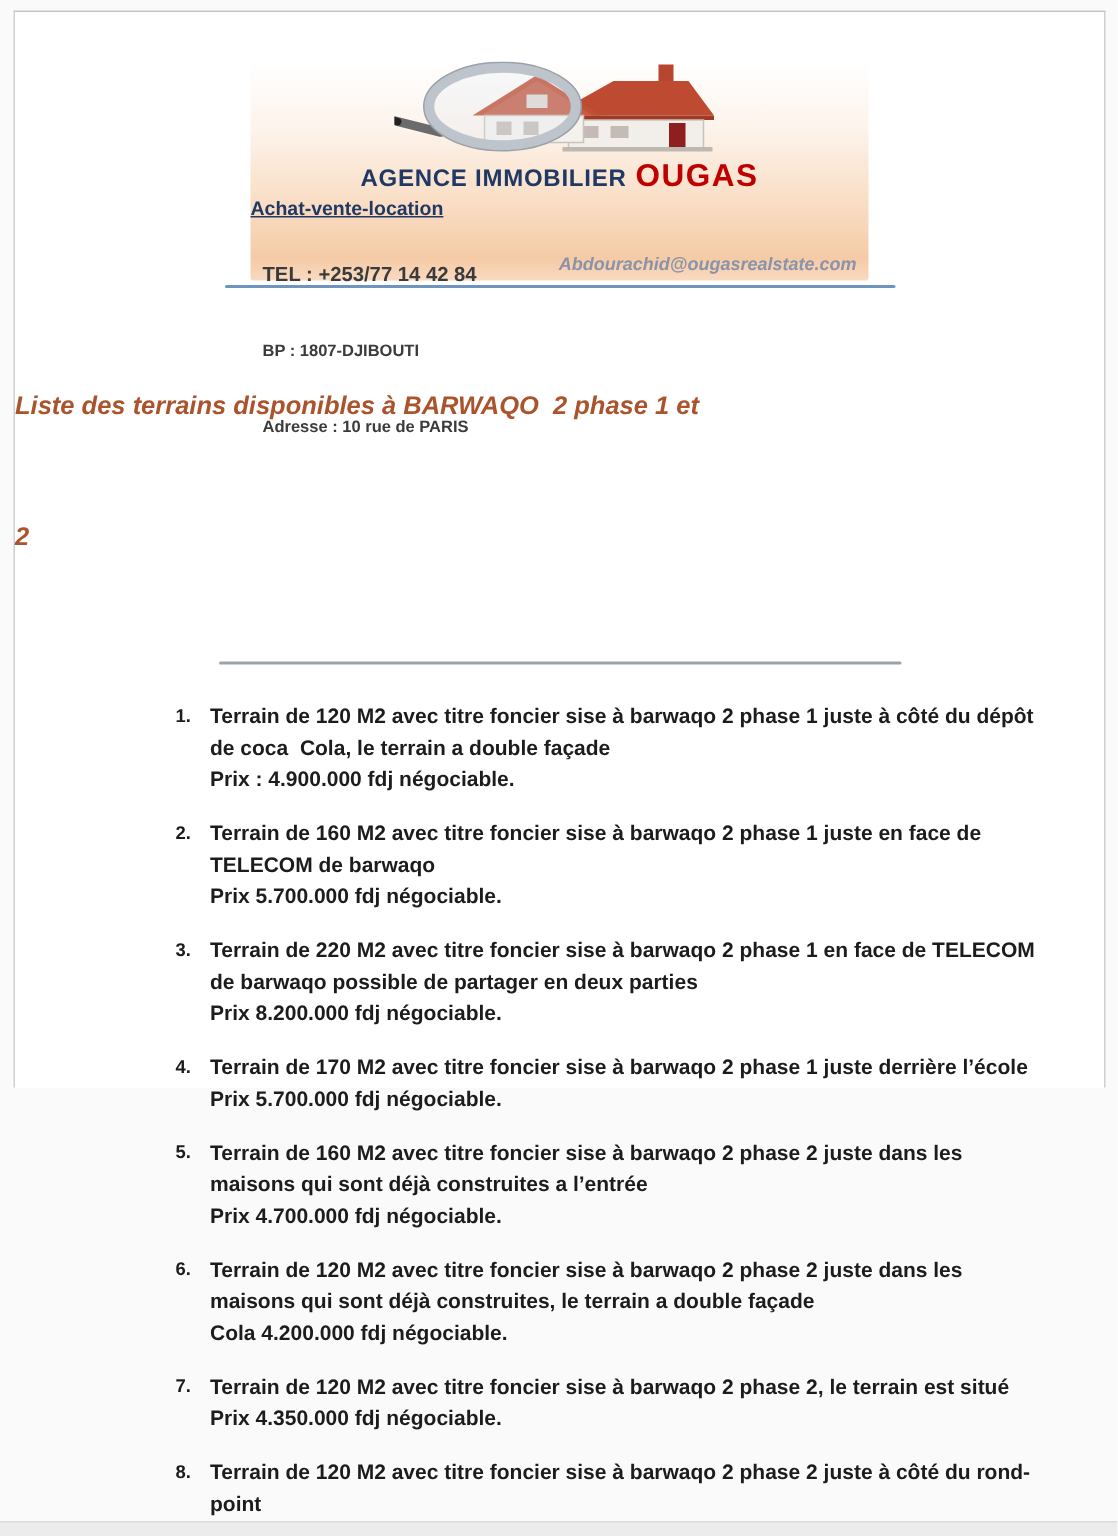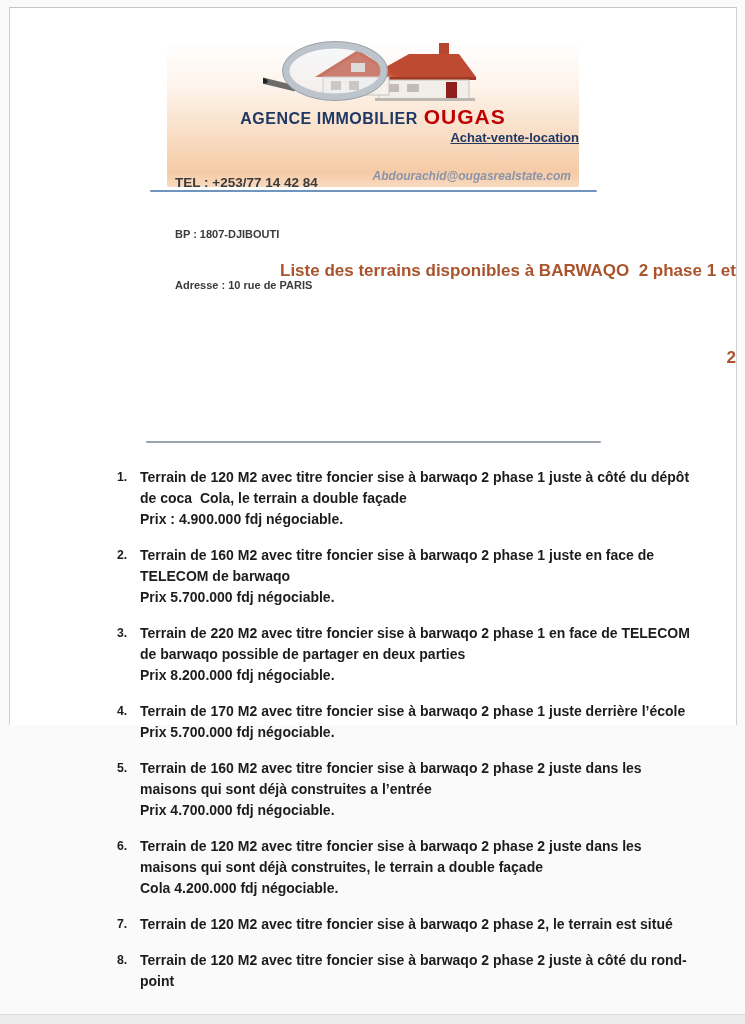--- a/index.html
+++ b/index.html
@@ -29,37 +29,37 @@
   }
   .logo-wrap{display:flex;justify-content:center;padding-top:0;}
   .agency-line{text-align:center;margin-top:0;line-height:20px;white-space:pre;}
   .agency-name{
     color:#1f3864;font-weight:bold;font-size:16px;letter-spacing:.5px;
   }
   .agency-brand{
     color:#c00000;font-weight:bold;font-size:21px;letter-spacing:1px;margin-left:6px;
   }
   .tagline{
-    text-align:right;color:#1f3864;font-weight:bold;font-size:13px;
+    text-align:left;color:#1f3864;font-weight:bold;font-size:13px;
     text-decoration:underline;margin-top:1px;
   }
   .contact{position:absolute;left:8px;top:97px;color:#3b3b3b;white-space:pre;}
   .contact .tel{font-size:13.5px;font-weight:bold;line-height:17px;}
   .contact .bp{font-size:11px;font-weight:bold;line-height:14px;}
   .contact .adr{font-size:11px;font-weight:bold;line-height:17px;}
   .email{
     position:absolute;right:8px;bottom:4px;
     color:#8a93a8;font-weight:bold;font-style:italic;font-size:12px;
   }
   
   .divider-blue{width:447px;height:2px;background:#6f94bd;margin:3px auto 0;border-radius:1px;}
   .divider-gray{width:455px;height:2px;background:#9aa3ab;margin:11px auto 0;border-radius:1px;}
   .doc-title{
-    margin-top:6px;text-align:right;
-    color:#a9542c;font-weight:bold;
+    margin-top:6px;text-align:left;
+    color:#a9542c;font-weight:bold;font-style:italic;
     font-size:17px;line-height:29px;white-space:pre;
   }
   
   .listings{margin:24px 0 0 107px;}
   .item{display:flex;margin-bottom:15px;color:#1c1c1c;}
   .num{
     width:23px;flex:0 0 23px;font-weight:bold;font-size:12.3px;line-height:21px;
   }
   .item-body{flex:1;}
   .t-line{
@@ -167,20 +167,21 @@
         <div class="item-body">
           <div class="t-line">Terrain de 120 M2 avec titre foncier sise à barwaqo 2 phase 2 juste dans les</div>
           <div class="t-line">maisons qui sont déjà construites, le terrain a double façade</div>
           <div class="t-line">Cola 4.200.000 fdj négociable.</div>
         </div>
       </div>
       <div class="item">
         <span class="num">7.</span>
         <div class="item-body">
           <div class="t-line">Terrain de 120 M2 avec titre foncier sise à barwaqo 2 phase 2, le terrain est situé</div>
+          <div class="t-line">Prix 4.350.000 fdj négociable.</div>
         </div>
       </div>
       <div class="item">
         <span class="num">8.</span>
         <div class="item-body">
           <div class="t-line">Terrain de 120 M2 avec titre foncier sise à barwaqo 2 phase 2 juste à côté du rond-</div>
           <div class="t-line">point</div>
         </div>
       </div>
     </div>

